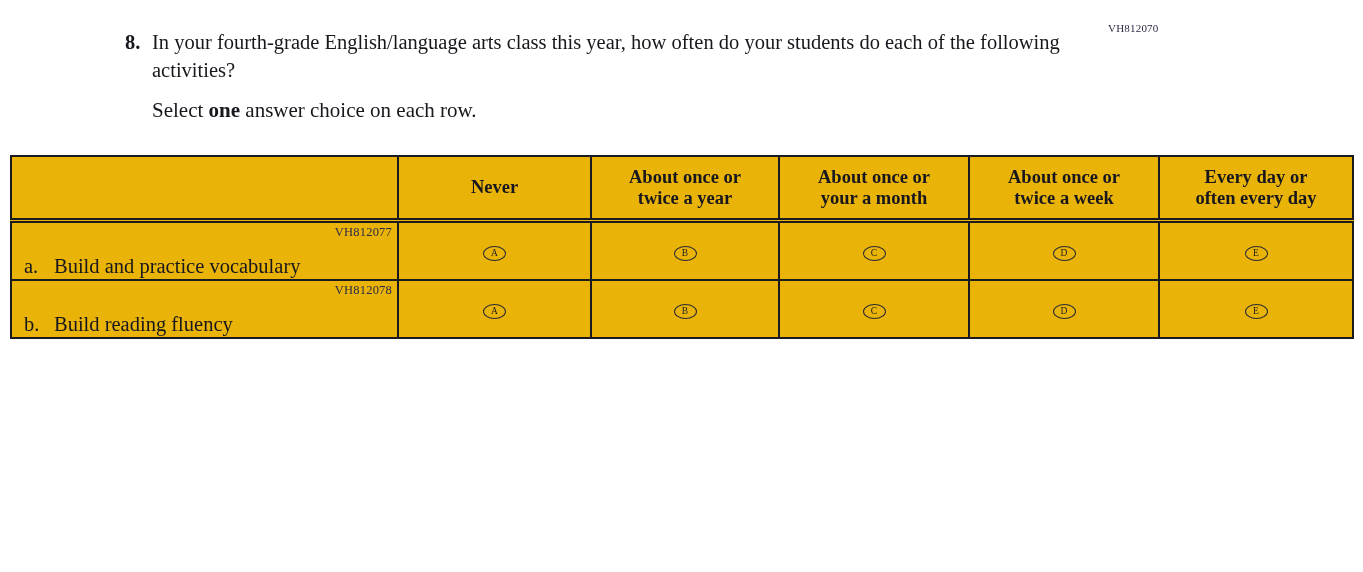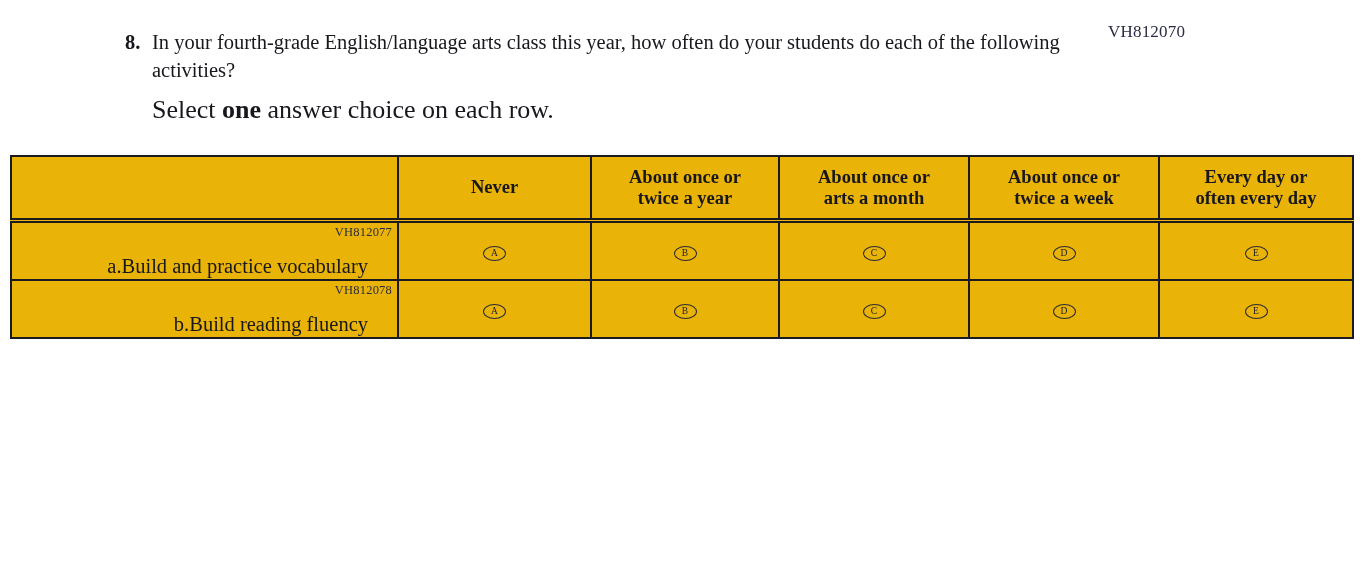--- a/index.html
+++ b/index.html
@@ -3,55 +3,55 @@
 <meta charset="utf-8">
 <style>
   html, body { margin:0; padding:0; }
   body {
     width:1363px; height:572px; background:#ffffff; position:relative;
     font-family:"Liberation Serif","DejaVu Serif",serif; color:#17171d;
     overflow:hidden;
   }
   .form-code {
     position:absolute; left:1108px; top:22px;
-    font-size:17px; color:#2b2b45; letter-spacing:0.2px;
+    font-size:11px; color:#2b2b45; letter-spacing:0.2px;
   }
   .question { position:absolute; left:125px; top:28px; }
   .q-line { display:flex; width:945px; font-size:20.5px; line-height:28px; }
   .q-num { font-weight:bold; width:27px; flex:none; }
   .q-text { width:915px; }
-  .q-instruction { margin:12px 0 0 27px; font-size:26px; line-height:28px; }
+  .q-instruction { margin:12px 0 0 27px; font-size:21px; line-height:28px; }
   .q-instruction b { font-weight:bold; }
 
   table.matrix {
     position:absolute; left:10px; top:155px;
     border-collapse:collapse; table-layout:fixed; width:1342px;
     background:#eab308;
   }
   .matrix th, .matrix td { border:2px solid #1b1b1f; padding:0; }
   .matrix th {
     height:61px; font-size:18.5px; line-height:21px; font-weight:bold;
     text-align:center; vertical-align:middle;
     border-bottom:5px double #1b1b1f;
   }
   .hl { display:block; }
   tr.row-std td { height:56px; }
   tr.row-tall td { height:82px; }
   .activity-cell {
-    position:relative; vertical-align:bottom; text-align:right;
+    position:relative; vertical-align:bottom; text-align:left;
     padding:0 6px 7px 20px;
     margin-top:23px;
   }
   .vh-code {
     position:absolute; top:2px; right:5px;
     font-size:12.5px; color:#2b2b45; letter-spacing:0.2px;
   }
   .activity-label {
     font-size:20.5px; line-height:26px;
-    padding-left:16px; text-indent:-30px; max-width:340px;
+    padding-left:42px; text-indent:-30px; max-width:340px;
   }
   .marker { display:inline-block; width:30px; text-indent:0; }
   .opt-cell { text-align:center; vertical-align:middle; }
   .bubble {
     display:inline-block; width:21px; height:13px;
     border:1.7px solid #2b2b33; border-radius:50%;
     font-size:9.5px; line-height:13px; text-align:center;
     color:#1d1d25; cursor:pointer;
   }
 </style>
@@ -83,21 +83,21 @@
     <th>
       <span class="hl">Never</span>
           <span class="hl"></span>
     </th>
     <th>
       <span class="hl">About once or</span>
           <span class="hl">twice a year</span>
     </th>
     <th>
       <span class="hl">About once or</span>
-          <span class="hl">arts a month</span>
+          <span class="hl">your a month</span>
     </th>
     <th>
       <span class="hl">About once or</span>
           <span class="hl">twice a week</span>
     </th>
     <th>
       <span class="hl">Every day or</span>
           <span class="hl">often every day</span>
     </th>
   </tr>

